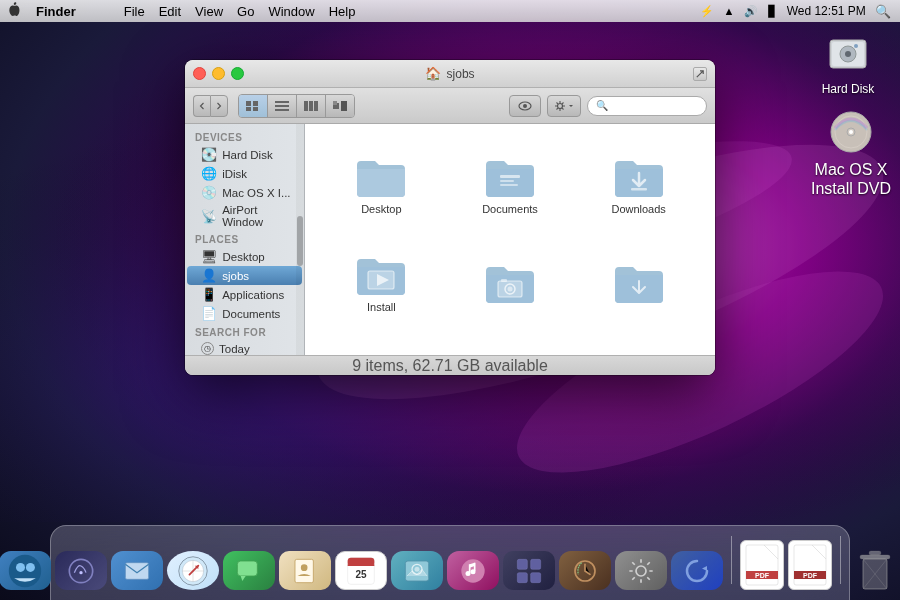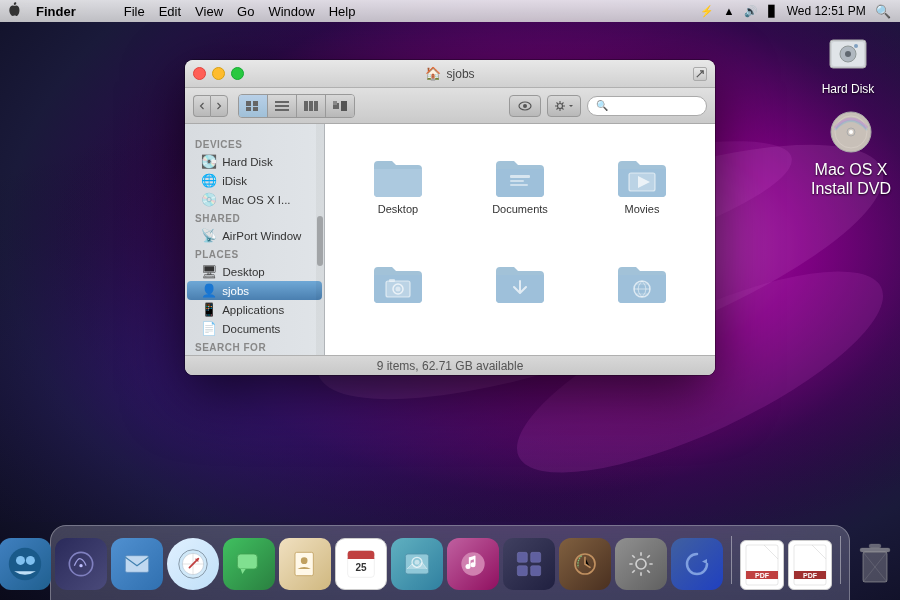--- a/index.html
+++ b/index.html
@@ -104,21 +104,21 @@
       z-index: 51;
     }
     .dock-item {
       display: flex;
       flex-direction: column;
       align-items: center;
       cursor: pointer;
     }
     .dock-item .di {
       width: 52px;
-      height: 52px;
+      height: 39px;
       border-radius: 12px;
       display: flex;
       align-items: center;
       justify-content: center;
       font-size: 28px;
     }
     .dock-separator {
       width: 1px;
       height: 48px;
       background: rgba(255,255,255,0.4);
@@ -255,26 +255,26 @@
 
     
     .content-area {
       flex: 1;
       display: flex;
       overflow: hidden;
     }
 
     
     .sidebar {
-      width: 140px;
+      width: 120px;
       background: linear-gradient(to right, #d8dce0, #e0e4e8);
       border-right: 1px solid #b0b4b8;
       overflow-y: auto;
       font-size: 11px;
-      padding: 11px 0;
+      padding: 4px 0;
       min-height: 0;
     }
     .sidebar-section-title {
       color: #888;
       font-weight: 700;
       font-size: 10px;
       padding: 4px 8px 2px 10px;
       text-transform: uppercase;
       letter-spacing: 0.5px;
     }
@@ -324,21 +324,21 @@
     }
 
     
     .statusbar {
       height: 20px;
       background: linear-gradient(to bottom, #d8d8d8, #c8c8c8);
       border-top: 1px solid #b0b0b0;
       display: flex;
       align-items: center;
       justify-content: center;
-      font-size: 12px;
+      font-size: 16px;
       color: #555;
     }
 
     
     .folder-svg {
       width: 52px;
       height: 44px;
     }
 
     
@@ -523,21 +523,20 @@
       </div>
       <div class="sidebar-item">
         <span class="si-icon">🌐</span>
         <span>iDisk</span>
       </div>
       <div class="sidebar-item">
         <span class="si-icon">💿</span>
         <span>Mac OS X I...</span>
       </div>
 
-      <div class="sidebar-section-title">SHARED</div>
       <div class="sidebar-item">
         <span class="si-icon">📡</span>
         <span>AirPort Window</span>
       </div>
 
       <div class="sidebar-section-title">PLACES</div>
       <div class="sidebar-item">
         <span class="si-icon">🖥</span>
         <span>Desktop</span>
       </div>
@@ -579,30 +578,40 @@
         <svg class="folder-svg" viewBox="0 0 52 44">
           <path d="M2 10 Q2 6 6 6 L20 6 L24 10 L46 10 Q50 10 50 14 L50 38 Q50 42 46 42 L6 42 Q2 42 2 38 Z" fill="#7ba8c8" opacity="0.7"></path>
           <path d="M2 14 L50 14 L50 38 Q50 42 46 42 L6 42 Q2 42 2 38 Z" fill="#9ec0da"></path>
 
           <rect x="16" y="20" width="20" height="3" rx="1" fill="rgba(255,255,255,0.6)"></rect>
           <rect x="16" y="25" width="14" height="2" rx="1" fill="rgba(255,255,255,0.5)"></rect>
           <rect x="16" y="29" width="18" height="2" rx="1" fill="rgba(255,255,255,0.5)"></rect>
         </svg>
         <span class="folder-label">Documents</span>
       </div>
-
       <div class="file-item">
         <svg class="folder-svg" viewBox="0 0 52 44">
           <path d="M2 10 Q2 6 6 6 L20 6 L24 10 L46 10 Q50 10 50 14 L50 38 Q50 42 46 42 L6 42 Q2 42 2 38 Z" fill="#7ba8c8" opacity="0.7"></path>
           <path d="M2 14 L50 14 L50 38 Q50 42 46 42 L6 42 Q2 42 2 38 Z" fill="#9ec0da"></path>
 
+          <path d="M26 18 L26 30 M20 25 L26 31 L32 25" stroke="rgba(255,255,255,0.7)" stroke-width="2.5" fill="none" stroke-linecap="round" stroke-linejoin="round"></path>
+          <rect x="18" y="33" width="16" height="2.5" rx="1" fill="rgba(255,255,255,0.6)"></rect>
+        </svg>
+        <span class="folder-label">Downloads</span>
+      </div>
+
+      <div class="file-item">
+        <svg class="folder-svg" viewBox="0 0 52 44">
+          <path d="M2 10 Q2 6 6 6 L20 6 L24 10 L46 10 Q50 10 50 14 L50 38 Q50 42 46 42 L6 42 Q2 42 2 38 Z" fill="#7ba8c8" opacity="0.7"></path>
+          <path d="M2 14 L50 14 L50 38 Q50 42 46 42 L6 42 Q2 42 2 38 Z" fill="#9ec0da"></path>
+
           <rect x="13" y="18" width="26" height="18" rx="2" fill="rgba(255,255,255,0.3)" stroke="rgba(255,255,255,0.6)" stroke-width="1.2"></rect>
           <path d="M22 21 L22 33 L34 27 Z" fill="rgba(255,255,255,0.7)"></path>
         </svg>
-        <span class="folder-label">Movies</span>
+        <span class="folder-label">Install</span>
       </div>
 
       <div class="file-item">
         <svg class="folder-svg" viewBox="0 0 52 44">
           <path d="M2 10 Q2 6 6 6 L20 6 L24 10 L46 10 Q50 10 50 14 L50 38 Q50 42 46 42 L6 42 Q2 42 2 38 Z" fill="#7ba8c8" opacity="0.7"></path>
           <path d="M2 14 L50 14 L50 38 Q50 42 46 42 L6 42 Q2 42 2 38 Z" fill="#9ec0da"></path>
 
           <rect x="14" y="20" width="24" height="16" rx="2" fill="rgba(255,255,255,0.3)" stroke="rgba(255,255,255,0.6)" stroke-width="1.2"></rect>
           <circle cx="26" cy="28" r="5" fill="none" stroke="rgba(255,255,255,0.7)" stroke-width="1.5"></circle>
           <circle cx="26" cy="28" r="2.5" fill="rgba(255,255,255,0.5)"></circle>

